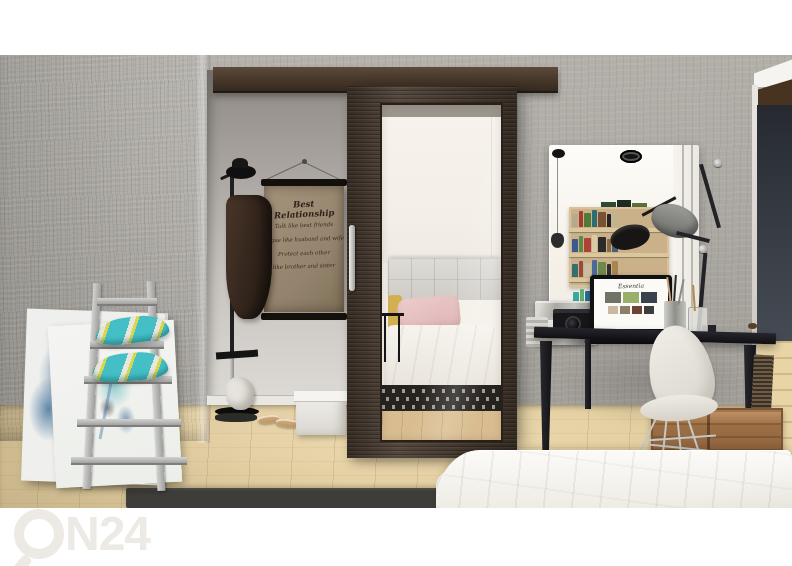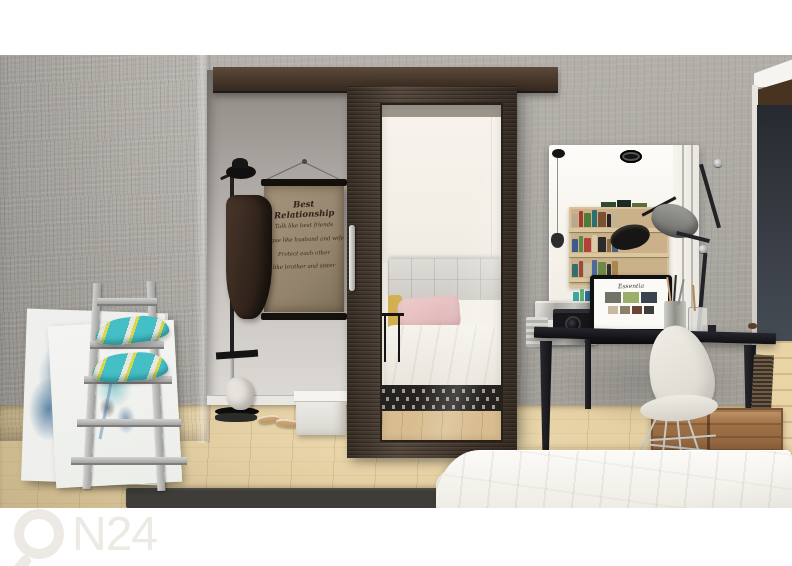--- a/index.html
+++ b/index.html
@@ -232,21 +232,21 @@
       linear-gradient(180deg,#fbfaf7,#efece5);
     border-top:1px solid #ffffff;box-shadow:0 -3px 6px rgba(0,0,0,.12);}
   .duvet-corner{left:436px;top:415px;width:70px;height:38px;border-radius:16px 22px 0 0;background:#f4f2ed;}
   .vignette{left:0;top:0;width:100%;height:100%;pointer-events:none;
     background:radial-gradient(125% 95% at 50% 45%, rgba(0,0,0,0) 62%, rgba(0,0,0,.14) 100%);}
   
   .watermark{left:14px;top:507px;height:54px;display:flex;align-items:center;}
   .wm-circle{position:relative;width:30px;height:30px;border:10px solid #edeae5;border-radius:50%;}
   .wm-handle{position:absolute;left:-7px;top:36px;width:11px;height:19px;background:#edeae5;
     border-radius:4px;transform:rotate(40deg);}
-  .wm-text{font-size:48px;font-weight:400;color:#edeae5;letter-spacing:-1px;line-height:1;margin-left:8px;}
+  .wm-text{font-size:48px;font-weight:700;color:#edeae5;letter-spacing:-1px;line-height:1;margin-left:1px;}
 </style>
 </head>
 <body>
 
 <div class="stage">
 
   <div class="abs" style="left:0;top:0;width:792px;height:55px;background:#fff;"></div>
 
   <div class="abs photo">
 

